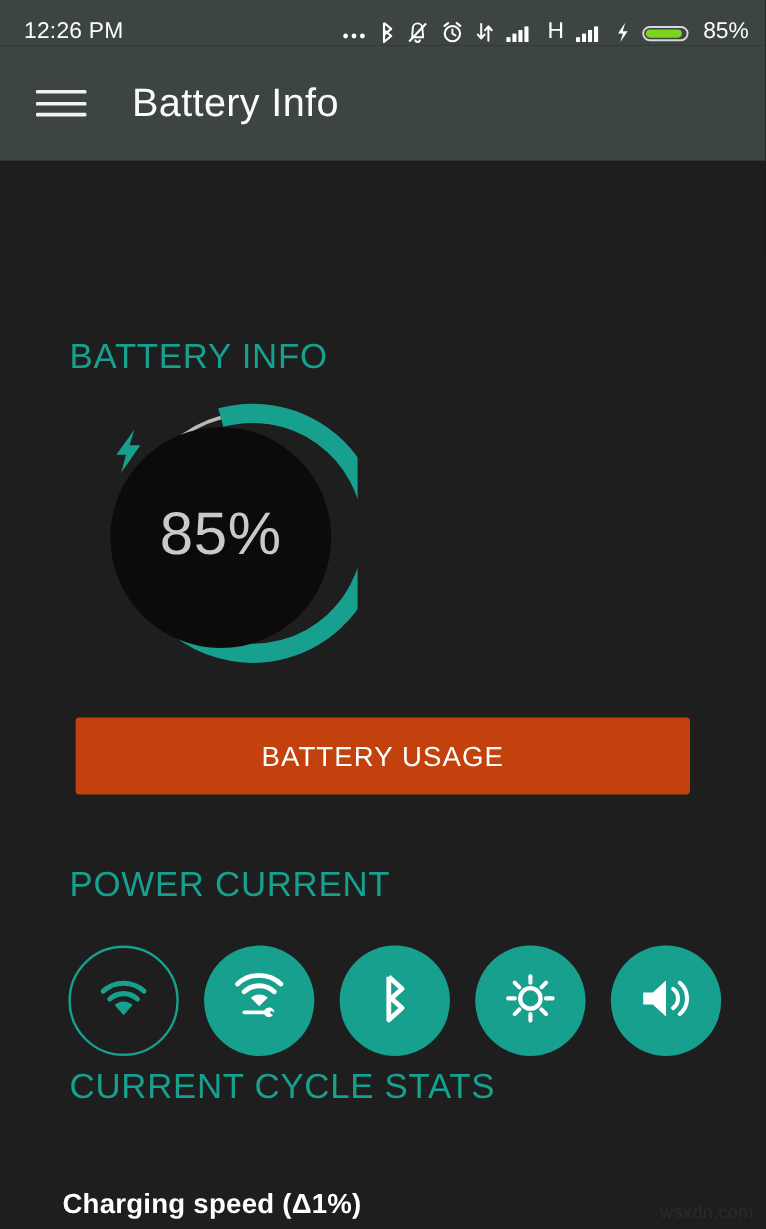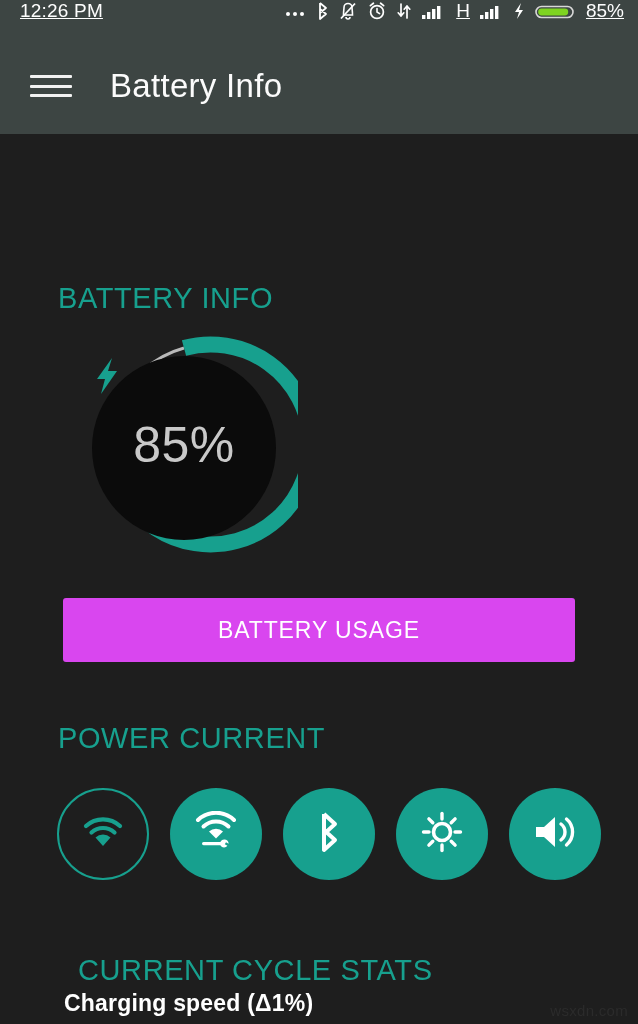--- a/index.html
+++ b/index.html
@@ -7,24 +7,23 @@
     width: 638px; height: 1024px;
     background: #1e1e1e;
     font-family: "Liberation Sans", sans-serif;
     overflow: hidden;
   }
   .phone { position: relative; width: 638px; height: 1024px; background: #1e1e1e; }
 
   
   .statusbar {
     height: 38px; background: #3d4543;
-    display: flex; align-items: flex-start;
+    display: flex; align-items: flex-end;
     padding: 0 14px 0 20px;
     color: #ffffff;
-    text-decoration: underline;
   }
   .status-clock { font-size: 19px; letter-spacing: .2px; color: #fdfdfd; }
   .status-right { margin-left: auto; display: flex; align-items: center; gap: 9px; }
   .si { display: block; height: 20px; }
   .si svg { display: block; }
   .status-pct { font-size: 19px; color: #fdfdfd; margin-left: 2px; }
 
   
   .appbar {
     height: 96px; background: #3d4543;
@@ -35,21 +34,21 @@
   .appbar-title { font-size: 33px; color: #fbfbfb; margin-left: 38px; letter-spacing: .3px; }
 
   
   .content { position: relative; height: 890px; background: #1e1e1e; overflow: hidden; }
 
   .section-head {
     color: #17a08e; font-size: 29px; letter-spacing: .6px;
   }
   #h-battery { position: absolute; left: 58px; top: 148px; }
   #h-power   { position: absolute; left: 58px; top: 588px; }
-  #h-cycle   { position: absolute; left: 58px; top: 820px; margin-left: 20px; }
+  #h-cycle   { position: absolute; left: 58px; top: 756px; }
 
   
   .gauge-wrap { position: absolute; left: 70px; top: 200px; width: 228px; height: 228px; }
   .gauge-wrap svg { position: absolute; inset: 0; }
   .gauge-inner {
     position: absolute; left: 22px; top: 22px; width: 184px; height: 184px;
     border-radius: 50%; background: #0b0b0b;
     display: flex; flex-direction: column; align-items: center; justify-content: center;
   }
   .gauge-pct { font-size: 50px; color: #c9c9c9; letter-spacing: .5px; line-height: 1; margin-top: 6px; }
@@ -57,36 +56,36 @@
 
   
   .rstats { position: absolute; right: 56px; top: 210px; text-align: right; }
   .rstat-val { color: #17a08e; font-size: 44px; line-height: 1.05; letter-spacing: .4px; }
   .rstat-lbl { color: #cfcfcf; font-size: 22px; letter-spacing: .4px; margin-top: 4px; }
   .rstat-gap { height: 34px; }
 
   
   .usage-btn {
     position: absolute; left: 63px; top: 464px; width: 512px; height: 64px;
-    background: #d946ef; border: none; border-radius: 3px;
+    background: #c2410c; border: none; border-radius: 3px;
     color: #ffffff; font-size: 23px; letter-spacing: .9px;
     font-family: "Liberation Sans", sans-serif; cursor: pointer;
   }
 
   
   .toggles { position: absolute; left: 57px; top: 654px; width: 581px; height: 96px; display: flex; gap: 21px; }
   .tog {
     flex: 0 0 auto; width: 92px; height: 92px; border-radius: 50%;
     display: flex; align-items: center; justify-content: center; cursor: pointer;
   }
   .tog.filled { background: #17a08e; }
   .tog.outline { background: transparent; border: 2px solid #17a08e; }
 
   
-  .cyclelist { position: absolute; left: 64px; top: 856px; width: 540px; }
+  .cyclelist { position: absolute; left: 52px; top: 856px; width: 540px; }
   .cl-key { color: #ffffff; font-size: 23px; font-weight: bold; letter-spacing: .2px; }
 
   .watermark {
     position: absolute; right: 10px; bottom: 5px;
     color: #2b2b2b; font-size: 15px; letter-spacing: .3px;
   }
 </style>
 </head>
 <body>
 

